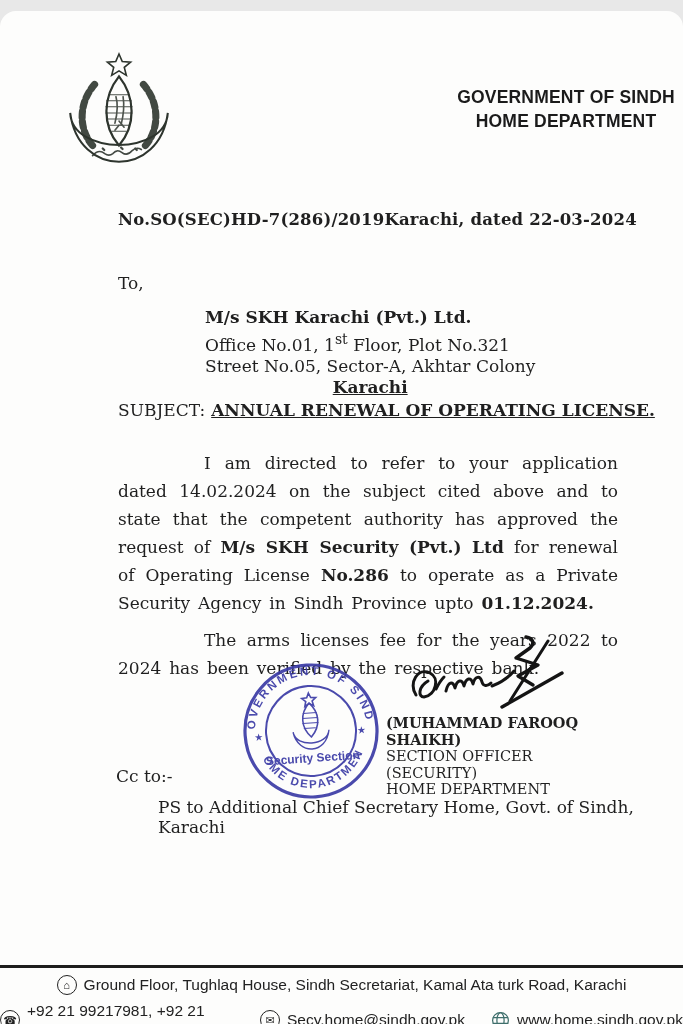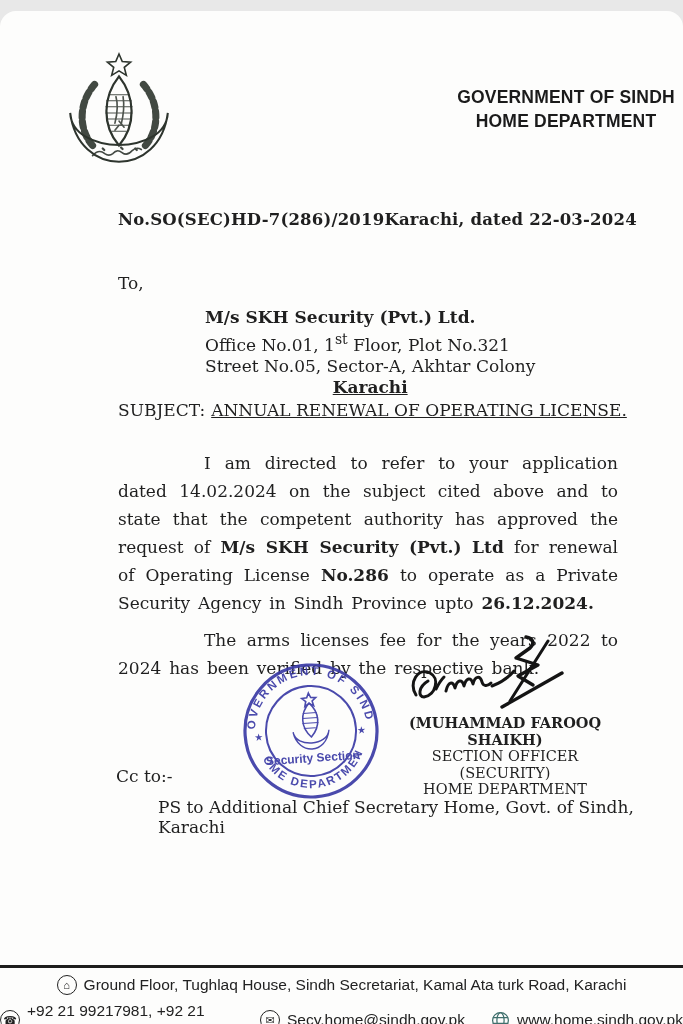--- a/index.html
+++ b/index.html
@@ -21,31 +21,31 @@
   .ref-row{position:absolute;left:118px;right:8px;top:199px;display:flex;}
   .ref-no,.ref-date{font-weight:bold;font-size:16.5px;letter-spacing:.2px;}
   
   .to{position:absolute;left:118px;top:262px;font-size:17px;}
   .address{position:absolute;left:205px;top:296px;font-size:17px;line-height:21.5px;}
   .address .name{font-weight:bold;}
   .address .city{font-weight:bold;text-decoration:underline;text-align:center;}
   sup{font-size:14px;}
   
   .subject{position:absolute;left:118px;top:389px;font-size:17px;}
-  .subject .subject-text{font-weight:normal;text-decoration:underline;margin-left:6px;}
+  .subject .subject-text{font-weight:bold;text-decoration:underline;margin-left:6px;}
   
   .para{position:absolute;left:118px;width:500px;font-size:17px;line-height:28px;
         text-align:justify;text-indent:86px;word-spacing:2.5px;}
   .para1{top:421px;}
   .para2{top:598px;}
   .para b{font-weight:bold;}
   
   .stamp{position:absolute;left:241px;top:646px;width:140px;height:148px;transform:rotate(-4deg);opacity:.92;}
   .signature{position:absolute;left:406px;top:622px;width:165px;height:90px;}
-  .officer{position:absolute;left:386px;top:704px;width:238px;text-align:center;
+  .officer{position:absolute;left:386px;top:704px;width:238px;
            font-size:14.5px;line-height:16.5px;}
   .officer .officer-name{font-weight:bold;}
   
   .cc-label{position:absolute;left:116px;top:755px;font-size:17px;}
   .cc-item{position:absolute;left:158px;top:786px;font-size:17px;}
   
   .footer{
     position:absolute;left:0;right:0;top:954px;border-top:3px solid #1d1d1d;
     font-family:"Liberation Sans",sans-serif;color:#222;
   }
@@ -94,31 +94,31 @@
     <div>HOME DEPARTMENT</div>
   </div>
 
   <div class="ref-row">
     <span class="ref-no">No.SO(SEC)HD-7(286)/2019</span>
     <span class="ref-date">Karachi, dated 22-03-2024</span>
   </div>
 
   <div class="to">To,</div>
   <div class="address">
-    <div class="name">M/s SKH Security (Pvt.) Ltd.</div>
+    <div class="name">M/s SKH Karachi (Pvt.) Ltd.</div>
     <div><span>Office No.01, 1</span><sup>st</sup><span> Floor, Plot No.321</span></div>
     <div>Street No.05, Sector-A, Akhtar Colony</div>
     <div class="city">Karachi</div>
   </div>
 
   <div class="subject">
     <span>SUBJECT:</span><span class="subject-text">ANNUAL RENEWAL OF OPERATING LICENSE.</span>
   </div>
 
-  <p class="para para1"><span>I am directed to refer to your application dated 14.02.2024 on the subject cited above and to state that the competent authority has approved the request of </span><b>M/s SKH Security (Pvt.) Ltd</b><span> for renewal of Operating License </span><b>No.286</b><span> to operate as a Private Security Agency in Sindh Province upto </span><b>26.12.2024.</b></p>
+  <p class="para para1"><span>I am directed to refer to your application dated 14.02.2024 on the subject cited above and to state that the competent authority has approved the request of </span><b>M/s SKH Security (Pvt.) Ltd</b><span> for renewal of Operating License </span><b>No.286</b><span> to operate as a Private Security Agency in Sindh Province upto </span><b>01.12.2024.</b></p>
 
   <p class="para para2">The arms licenses fee for the years 2022 to 2024 has been verified by the respective bank.</p>
 
   <svg class="stamp" viewBox="0 0 140 140">
     <defs>
       <path id="stampTop" d="M 14 70 A 56 56 0 0 1 126 70"></path>
       <path id="stampBottom" d="M 18 90 A 55 55 0 0 0 122 90"></path>
     </defs>
     <g stroke="#3b3ba6" fill="none">
       <circle cx="70" cy="70" r="66" stroke-width="3.2"></circle>

